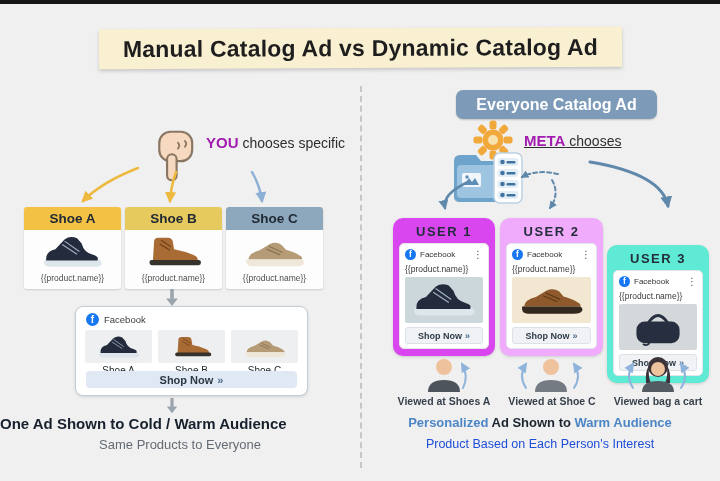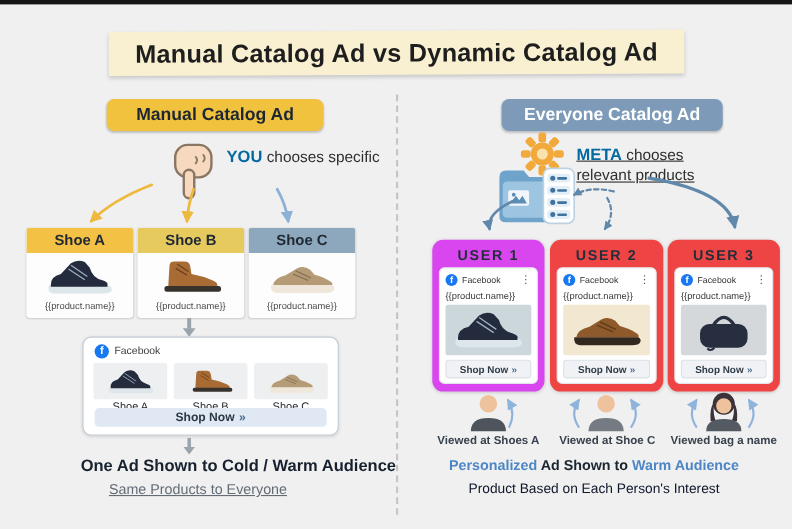--- a/index.html
+++ b/index.html
@@ -9,21 +9,21 @@
   .topbar{left:0;top:0;width:720px;height:4px;background:#161616;}
   .banner{left:99px;top:28px;width:523px;height:40px;background:#f9efd1;
     box-shadow:0 2px 4px rgba(0,0,0,.18);transform:rotate(-0.25deg);
     display:flex;align-items:center;justify-content:center;}
   .banner span{font-size:23px;font-weight:bold;color:#1e1e1e;letter-spacing:.2px;}
   .badge{height:29px;border-radius:7px;display:flex;align-items:center;justify-content:center;
     font-size:16px;font-weight:bold;box-shadow:0 1px 2px rgba(0,0,0,.2);}
   .badge-left{left:97px;top:90px;width:197px;background:#f0c23d;color:#1d2733;}
   .badge-right{left:456px;top:90px;width:201px;background:#7d9bb8;color:#ffffff;}
   .desc{font-size:14px;color:#2e2e2e;line-height:19px;}
-  .desc .b{font-weight:bold;font-size:15px;color:#0369a1;}
+  .desc .b{font-weight:bold;font-size:15px;color:#a21caf;}
   .desc-left{left:206px;top:133px;width:150px;}
   .desc-right{left:524px;top:131px;width:150px;text-decoration:underline;}
   .shoe-row{left:24px;top:207px;display:flex;gap:4px;}
   .shoe-card{width:97px;height:82px;background:#fdfdfe;border-radius:3px;overflow:hidden;
     box-shadow:0 1px 2px rgba(0,0,0,.15);}
   .shoe-head{height:23px;line-height:23px;text-align:center;font-size:13.5px;font-weight:bold;color:#212a34;}
   .hA{background:#f3c245;} .hB{background:#e7ca5e;} .hC{background:#8da8bd;}
   .shoe-img{height:43px;display:flex;align-items:center;justify-content:center;}
   .shoe-tag{height:14px;font-size:8.5px;color:#4c4c4c;text-align:center;}
   .fb-card{left:75px;top:306px;width:233px;height:90px;background:#ffffff;border:1.5px solid #c3cdd6;
@@ -33,42 +33,42 @@
     display:flex;align-items:center;justify-content:center;font-size:10px;font-weight:bold;line-height:1;}
   .fb-logo.sm{width:11px;height:11px;font-size:8.5px;}
   .fb-name{font-size:9.5px;color:#3c3c3c;}
   .fb-thumbs{display:flex;gap:6px;margin:2px 9px 0;}
   .thumb{width:67px;}
   .thumb-img{height:33px;background:#edeff1;border-radius:2px;display:flex;align-items:center;justify-content:center;}
   .thumb-label{font-size:10px;color:#22282e;text-align:center;margin-top:2px;}
   .fb-cta{position:absolute;left:10px;right:10px;bottom:7px;height:17px;background:#dfe8f3;border-radius:4px;
     display:flex;align-items:center;justify-content:center;gap:4px;font-size:11px;font-weight:bold;color:#2a3845;cursor:pointer;}
   .chev{color:#4a6b8c;font-weight:bold;}
-  .concl{text-align:right;}
+  .concl{text-align:left;}
   .concl-left{left:0;top:415px;width:360px;font-size:15px;font-weight:bold;color:#16212d;}
-  .sub-left{left:0;top:437px;width:360px;font-size:13px;color:#636c75;text-align:center;text-decoration:underline;}
+  .sub-left{left:0;top:437px;width:360px;font-size:13px;color:#636c75;text-align:center;}
   .divider{left:360px;top:86px;height:382px;width:0;border-left:2px dashed #c6c6ca;}
   .user-card{top:218px;height:138px;border-radius:10px;box-shadow:0 1px 3px rgba(0,0,0,.15);box-sizing:border-box;}
   .u1{left:393px;width:102px;background:#d946ef;}
-  .u2{left:500px;width:103px;background:#ef4444;}
-  .u3{left:607px;width:102px;background:#ef4444;}
+  .u2{left:500px;width:103px;background:#f0abfc;}
+  .u3{left:607px;width:102px;background:#5eead4;margin-top:27px;}
   .user-label{text-align:center;font-size:13px;font-weight:bold;letter-spacing:1.5px;color:#222e3a;padding-top:6px;}
   .mini-ad{margin:4px 6px 0;background:#ffffff;border:1px solid #e3e6e9;border-radius:5px;padding:4px 5px;}
   .mini-head{display:flex;align-items:center;gap:4px;height:13px;}
   .mini-name{font-size:8px;color:#333;flex:1;}
   .dots{font-size:10px;color:#555;line-height:1;cursor:pointer;}
   .mini-tag{font-size:8.5px;color:#3a3a3a;margin:3px 0;}
   .mini-img{height:46px;border-radius:2px;display:flex;align-items:center;justify-content:center;}
   .bg1{background:#ccd7dc;} .bg2{background:#f2e7d0;} .bg3{background:#d5d8db;}
   .mini-cta{margin-top:4px;height:15px;background:#f0f2f5;border:1px solid #dce1e6;border-radius:3px;
     display:flex;align-items:center;justify-content:center;gap:3px;font-size:9px;font-weight:bold;color:#2e3b48;cursor:pointer;}
   .viewed{top:395px;font-size:10.5px;font-weight:600;color:#38424d;text-align:center;}
   .concl-right{left:368px;top:415px;width:344px;font-size:13px;font-weight:bold;color:#1a2530;text-align:center;}
   .concl-right .blue{color:#4c86c5;}
-  .sub-right{left:368px;top:437px;width:344px;font-size:12.5px;color:#0f172a;text-align:center;}
+  .sub-right{left:368px;top:437px;width:344px;font-size:12.5px;color:#1d4ed8;text-align:center;}
   svg{display:block;}
   .overlay{pointer-events:none;}
 </style>
 </head>
 <body>
 
 <svg style="position:absolute;width:0;height:0" aria-hidden="true">
   <defs>
     <marker id="ah-yellow" viewBox="0 0 10 10" refX="8" refY="5" markerWidth="4.5" markerHeight="4.5" orient="auto-start-reverse">
         <path d="M0 0 L10 5 L0 10 Z" fill="#edb93f"></path>
@@ -165,21 +165,20 @@
   </defs>
 </svg>
 
 <div id="canvas">
   <div class="abs topbar"></div>
 
   <div class="abs banner">
     <span>Manual Catalog Ad vs Dynamic Catalog Ad</span>
   </div>
 
-  <div class="abs badge badge-left">Manual Catalog Ad</div>
 
   <svg class="abs overlay" style="left:148px;top:124px" width="52" height="64" viewBox="0 0 60 70">
       <use href="#g-hand"></use>
     </svg>
 
   <div class="abs desc desc-left">
     <span class="b">YOU</span><span> chooses specific</span><br>
   </div>
 
   <svg class="abs overlay" style="left:0;top:150px" width="360" height="62">
@@ -276,21 +275,20 @@
 
   <svg class="abs overlay" style="left:473px;top:120px" width="40" height="40" viewBox="0 0 40 40">
       <use href="#g-gear"></use>
     </svg>
   <svg class="abs overlay" style="left:450px;top:147px" width="80" height="60" viewBox="0 0 80 60">
       <use href="#g-folder"></use>
     </svg>
 
   <div class="abs desc desc-right">
     <span class="b">META</span><span> chooses</span><br>
-    <span>relevant products</span>
   </div>
 
   <svg class="abs overlay" style="left:362px;top:146px" width="358" height="74">
     <path d="M106 36 Q80 48 83 62" fill="none" stroke="#5f88ab" stroke-width="2.5" stroke-linecap="round" marker-end="url(#ah-steel)"></path>
     <path d="M196 28 Q175 23 160 31" fill="none" stroke="#5f88ab" stroke-width="2" stroke-dasharray="4 3" stroke-linecap="round" marker-end="url(#ah-steel)"></path>
     <path d="M190 34 Q198 48 188 62" fill="none" stroke="#5f88ab" stroke-width="2" stroke-dasharray="4 3" stroke-linecap="round" marker-end="url(#ah-steel)"></path>
     <path d="M228 16 Q300 28 306 60" fill="none" stroke="#5f88ab" stroke-width="3" stroke-linecap="round" marker-end="url(#ah-steel)"></path>
   </svg>
 
   <div class="abs user-card u1">
@@ -372,19 +370,19 @@
     <path d="M68 34 Q76 22 68 10" fill="none" stroke="#8fb4dc" stroke-width="2" stroke-linecap="round" marker-end="url(#ah-lblue)"></path>
   </svg>
   <svg class="abs overlay" style="left:613px;top:354px" width="90" height="40">
     <use href="#g-woman" transform="translate(25,2)"></use>
     <path d="M20 34 Q12 22 20 10" fill="none" stroke="#8fb4dc" stroke-width="2" stroke-linecap="round" marker-end="url(#ah-lblue)"></path>
     <path d="M68 34 Q76 22 68 10" fill="none" stroke="#8fb4dc" stroke-width="2" stroke-linecap="round" marker-end="url(#ah-lblue)"></path>
   </svg>
 
   <div class="abs viewed" style="left:494px;width:116px">Viewed at Shoe C</div>
   <div class="abs viewed" style="left:385px;width:118px">Viewed at Shoes A</div>
-  <div class="abs viewed" style="left:601px;width:114px">Viewed bag a name</div>
+  <div class="abs viewed" style="left:601px;width:114px">Viewed bag a cart</div>
 
   <div class="abs concl-right">
     <span class="blue">Personalized</span><span> Ad Shown to </span><span class="blue">Warm Audience</span>
   </div>
   <div class="abs sub-right">Product Based on Each Person's Interest</div>
 </div>
 
 </body></html>

